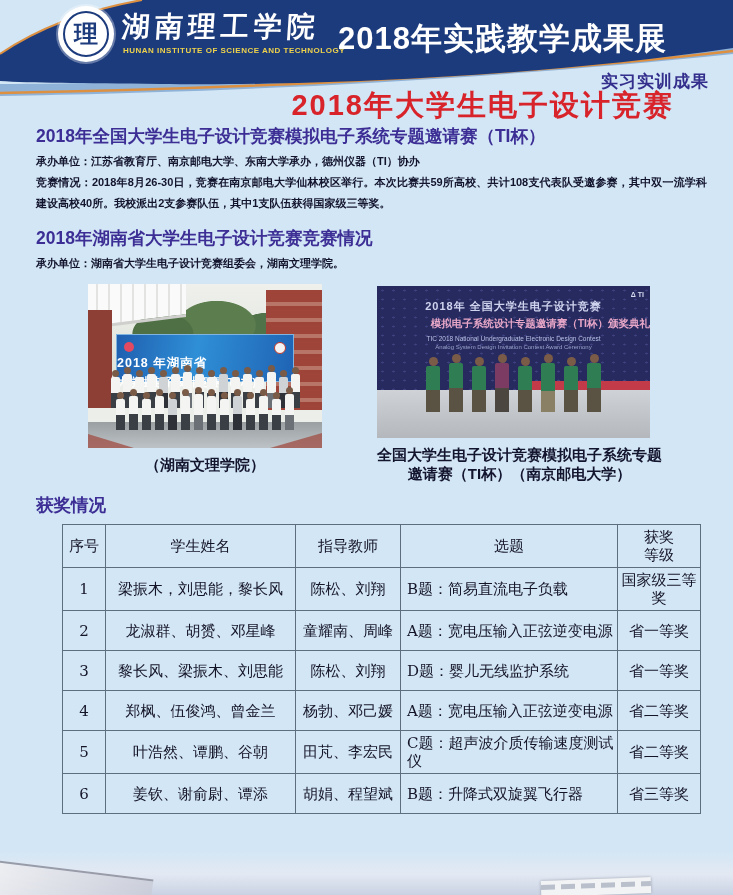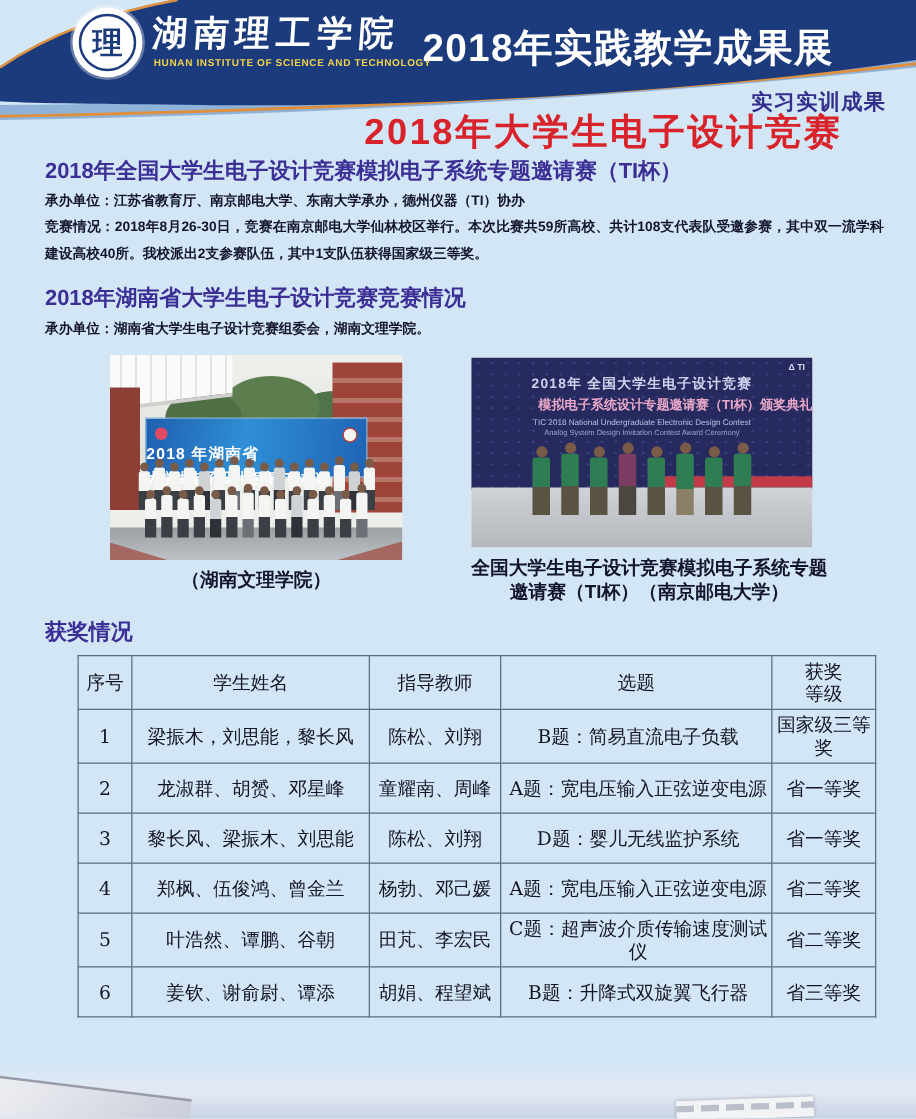--- a/index.html
+++ b/index.html
@@ -104,21 +104,21 @@
   .crowd-green i:nth-child(4) { background:linear-gradient(#7b3b62 0 52%, #4b4640 52%); }
   .crowd-green i:nth-child(6) { background:linear-gradient(#2f7d52 0 58%, #8a8066 58%); }
 
   
   .awards-heading { margin-top:12px; }
   table.awards { border-collapse:collapse; table-layout:fixed; width:638px; margin:8px 0 0 26px;
       font-family:"DejaVu Serif",serif; color:#141427; }
   .awards th, .awards td { border:1.6px solid #5d6e7e; text-align:center; font-size:15px;
       padding:3px 3px; height:40px; line-height:18px; font-weight:normal; }
   .awards th { white-space:pre-line; }
-  .awards td.c3 { text-align:center; padding-left:6px; }
+  .awards td.c3 { text-align:left; padding-left:6px; }
 
   
   .bottom-fade { position:absolute; left:0; right:0; bottom:0; height:46px; z-index:1;
       background:linear-gradient(to bottom, rgba(210,230,245,0), #e3e9f3 55%, #c9d2e3); }
   .bottom-left-shape { position:absolute; left:-18px; bottom:-8px; width:170px; height:34px; z-index:2;
       background:linear-gradient(100deg,#f2f2f4,#c9ccd8); transform:rotate(7deg); opacity:.85;
       border-top:2px solid #8d8f9c; }
   .bottom-right-snippet { position:absolute; left:541px; bottom:0; width:110px; height:16px; z-index:2;
       background:#f2f3f5; transform:rotate(-2deg);
       background-image:repeating-linear-gradient(90deg,#b9c0cc 0 14px,#f2f3f5 14px 20px);

